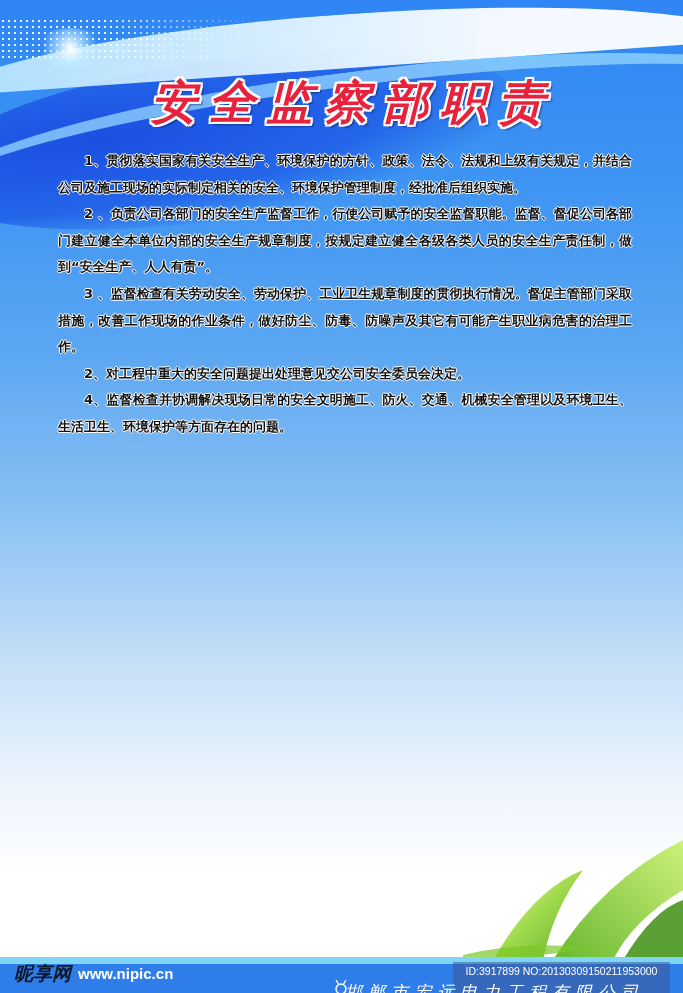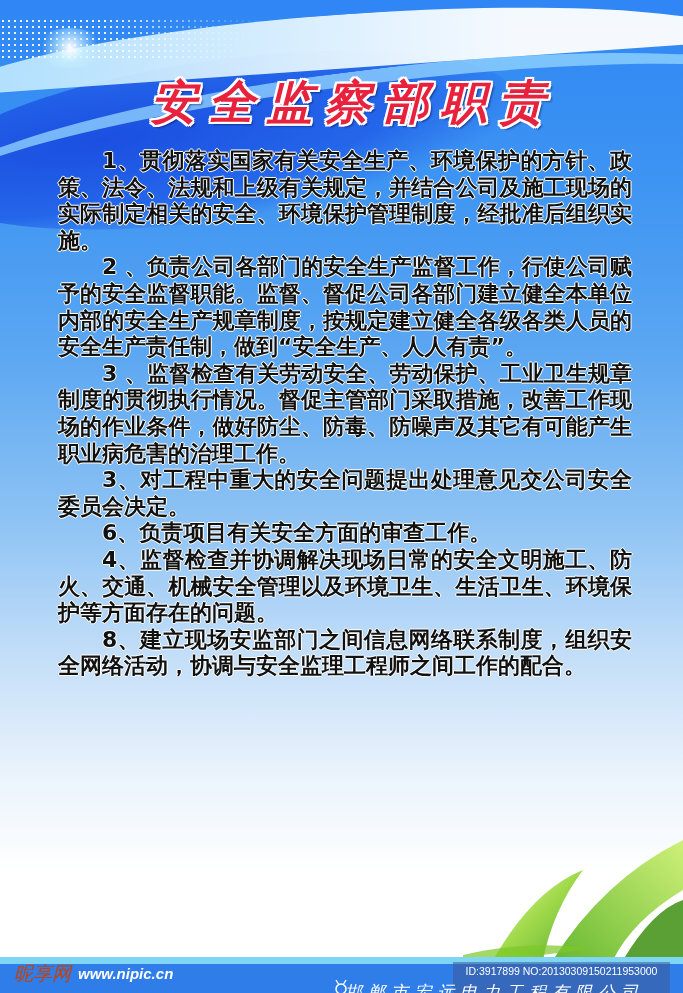--- a/index.html
+++ b/index.html
@@ -45,45 +45,45 @@
   }
   .title {
     position: absolute; left: 0; top: 60px; width: 683px; text-align: center;
     font-family: "DejaVu Serif", serif; font-weight: bold;
     font-size: 46px; letter-spacing: 12px; color: #e8213c;
     text-shadow: 2px 0 0 #fff, -2px 0 0 #fff, 0 2px 0 #fff, 0 -2px 0 #fff, 2px 2px 0 #fff, -2px -2px 0 #fff, 2px -2px 0 #fff, -2px 2px 0 #fff, 3px 3px 2px rgba(0,0,60,0.5);
     font-style: italic;
   }
   .content {
     position: absolute; left: 58px; top: 148px; width: 574px;
-    font-size: 22px; line-height: 26.6px; color: #111;
+    font-size: 13px; line-height: 26.6px; color: #111;
     font-weight: bold;
     text-shadow: 1px 0 0 #fff, -1px 0 0 #fff, 0 1px 0 #fff, 0 -1px 0 #fff;
   }
   .para { text-indent: 2em; margin: 0; text-align: justify; }
   .leaves {
     position: absolute; right: 0; top: 830px; width: 220px; height: 130px;
     pointer-events: none;
   }
   .footer-strip {
     position: absolute; left: 0; top: 957px; width: 683px; height: 7px;
     background: #7fd6f4;
   }
   .footer-bar {
     position: absolute; left: 0; top: 964px; width: 683px; height: 29px;
     background: #2f7de8;
   }
   .wm-logo {
-    position: absolute; left: 14px; top: 961px; color: #c2410c;
-    font-size: 19px; font-weight: normal; font-style: italic;
+    position: absolute; left: 14px; top: 961px; color: #0f172a;
+    font-size: 19px; font-weight: bold; font-style: italic;
     font-family: "DejaVu Sans", sans-serif;
   }
   .wm-url {
     position: absolute; left: 78px; top: 965px; color: #fff;
-    font-size: 15px; font-weight: bold; font-style: italic;
+    font-size: 15px; font-weight: bold; 
     font-family: "Liberation Sans", sans-serif;
   }
   .wm-id {
     position: absolute; left: 453px; top: 962px; width: 217px; height: 36px;
     background: rgba(60,90,150,0.55); color: #fff;
     font-size: 10.5px; line-height: 18px; text-align: center;
     font-family: "Liberation Sans", sans-serif;
   }
   .company {
     position: absolute; left: 345px; top: 981px; color: #fff;
@@ -101,24 +101,22 @@
 <div class="swoosh2"></div>
 <div class="dots"></div>
 <div class="glow"></div>
 
 <h1 class="title" style="margin:12px;">安全监察部职责</h1>
 
 <div class="content">
   <p class="para">1、贯彻落实国家有关安全生产、环境保护的方针、政策、法令、法规和上级有关规定，并结合公司及施工现场的实际制定相关的安全、环境保护管理制度，经批准后组织实施。</p>
   <p class="para">2 、负责公司各部门的安全生产监督工作，行使公司赋予的安全监督职能。监督、督促公司各部门建立健全本单位内部的安全生产规章制度，按规定建立健全各级各类人员的安全生产责任制，做到“安全生产、人人有责”。</p>
   <p class="para">3 、监督检查有关劳动安全、劳动保护、工业卫生规章制度的贯彻执行情况。督促主管部门采取措施，改善工作现场的作业条件，做好防尘、防毒、防噪声及其它有可能产生职业病危害的治理工作。</p>
-  <p class="para">3、对工程中重大的安全问题提出处理意见交公司安全委员会决定。</p>
-  <p class="para">6、负责项目有关安全方面的审查工作。</p>
+  <p class="para">2、对工程中重大的安全问题提出处理意见交公司安全委员会决定。</p>
   <p class="para">4、监督检查并协调解决现场日常的安全文明施工、防火、交通、机械安全管理以及环境卫生、生活卫生、环境保护等方面存在的问题。</p>
-  <p class="para">8、建立现场安监部门之间信息网络联系制度，组织安全网络活动，协调与安全监理工程师之间工作的配合。</p>
 </div>
 
 <svg class="leaves" viewBox="0 0 220 130">
   <defs>
     <linearGradient id="lg1" x1="0" y1="0" x2="1" y2="1">
       <stop offset="0" stop-color="#e9f8b0"></stop>
       <stop offset="0.5" stop-color="#8fd32a"></stop>
       <stop offset="1" stop-color="#3f9a12"></stop>
     </linearGradient>
     <linearGradient id="lg2" x1="1" y1="0" x2="0" y2="1">

